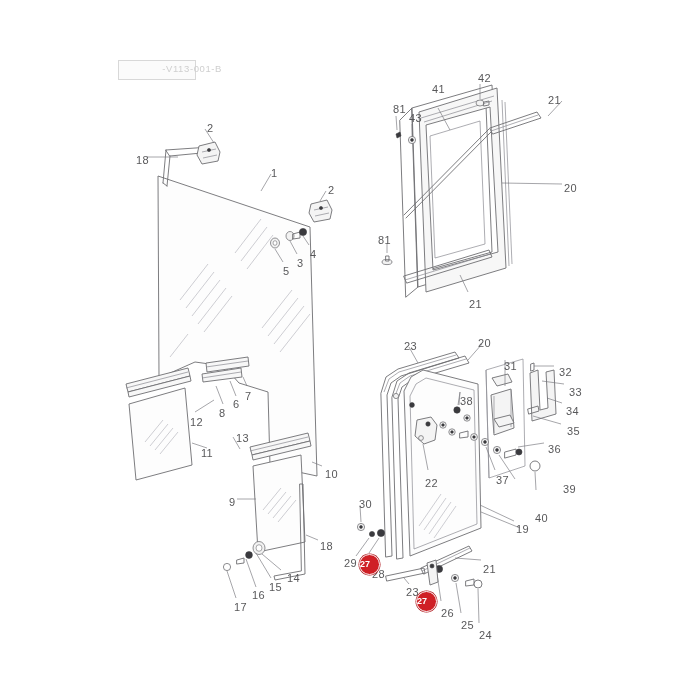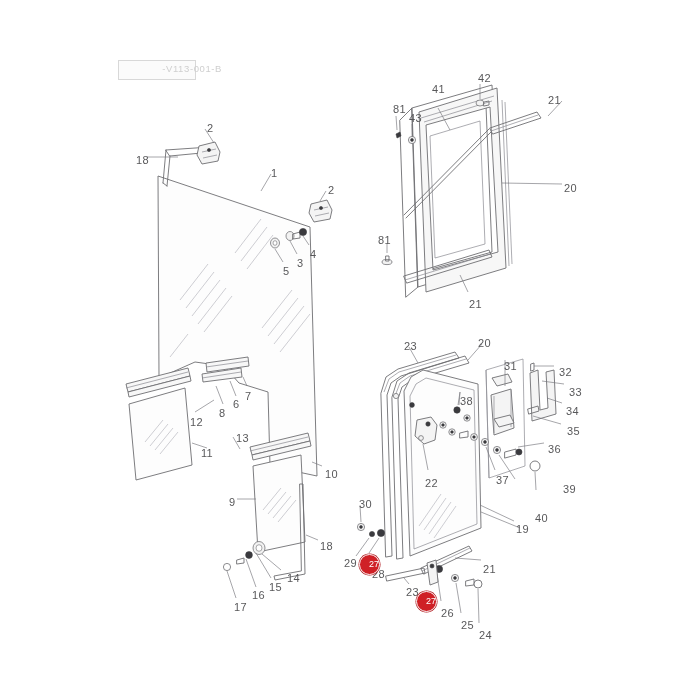--- a/index.html
+++ b/index.html
@@ -47,23 +47,23 @@
 
   .hl-marker {
     position: absolute;
     width: 19px; height: 19px;
     border-radius: 50%;
     background: #cf2026;
     border: 1.5px solid #ffffff;
     box-shadow: 0 0 0 0.5px #b01b20;
     color: #ffffff;
     font-size: 9px;
-    font-weight: normal;
+    font-weight: bold;
     line-height: 19px;
-    text-align: right;
+    text-align: left;
     user-select: none;
   }
 </style>
 </head>
 <body>
 
 <div id="stage">
 
   <svg id="diagram" width="700" height="700" viewBox="0 0 700 700">
     <defs>

